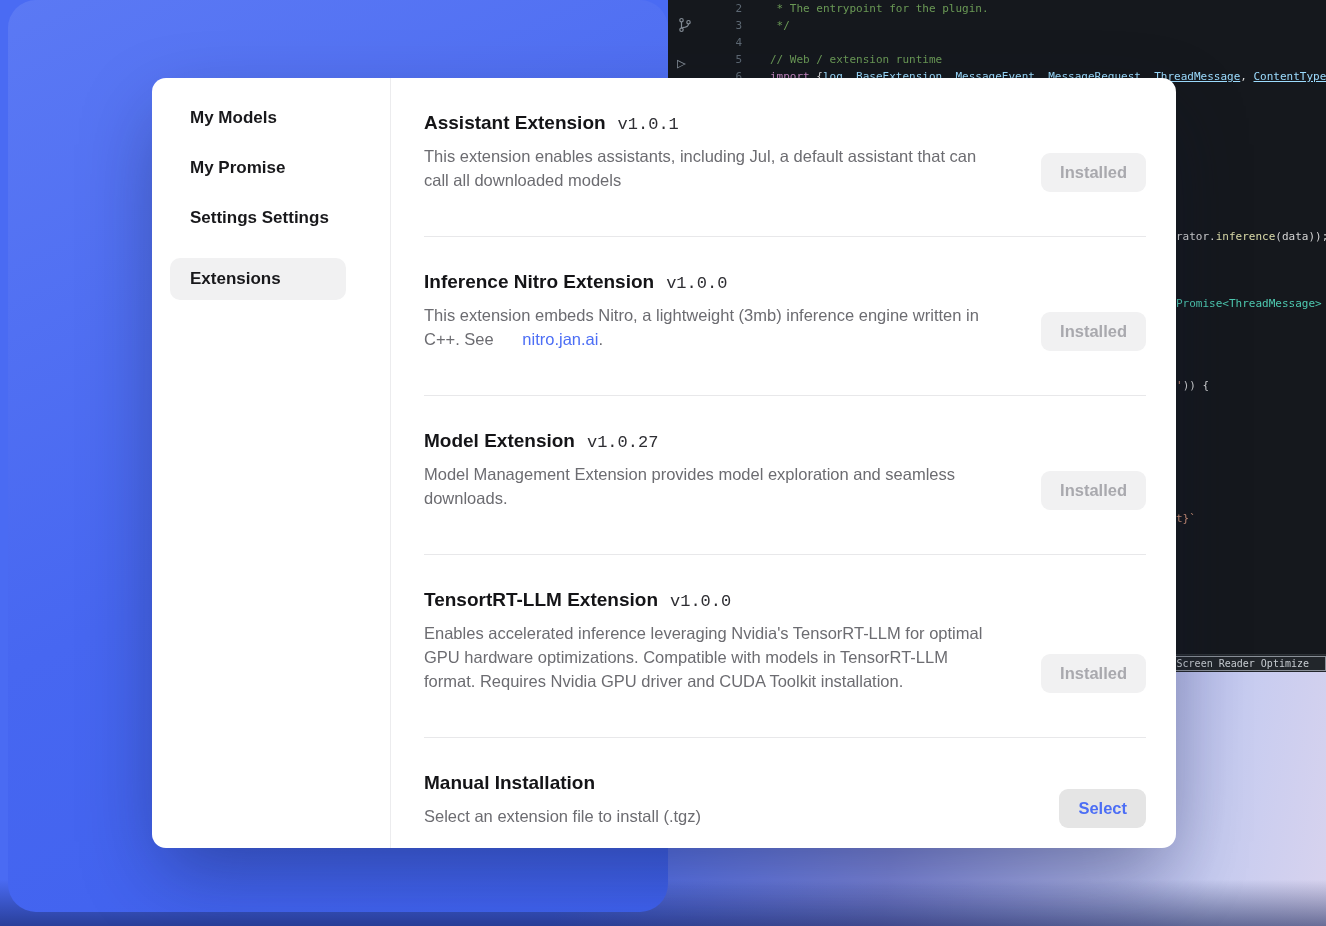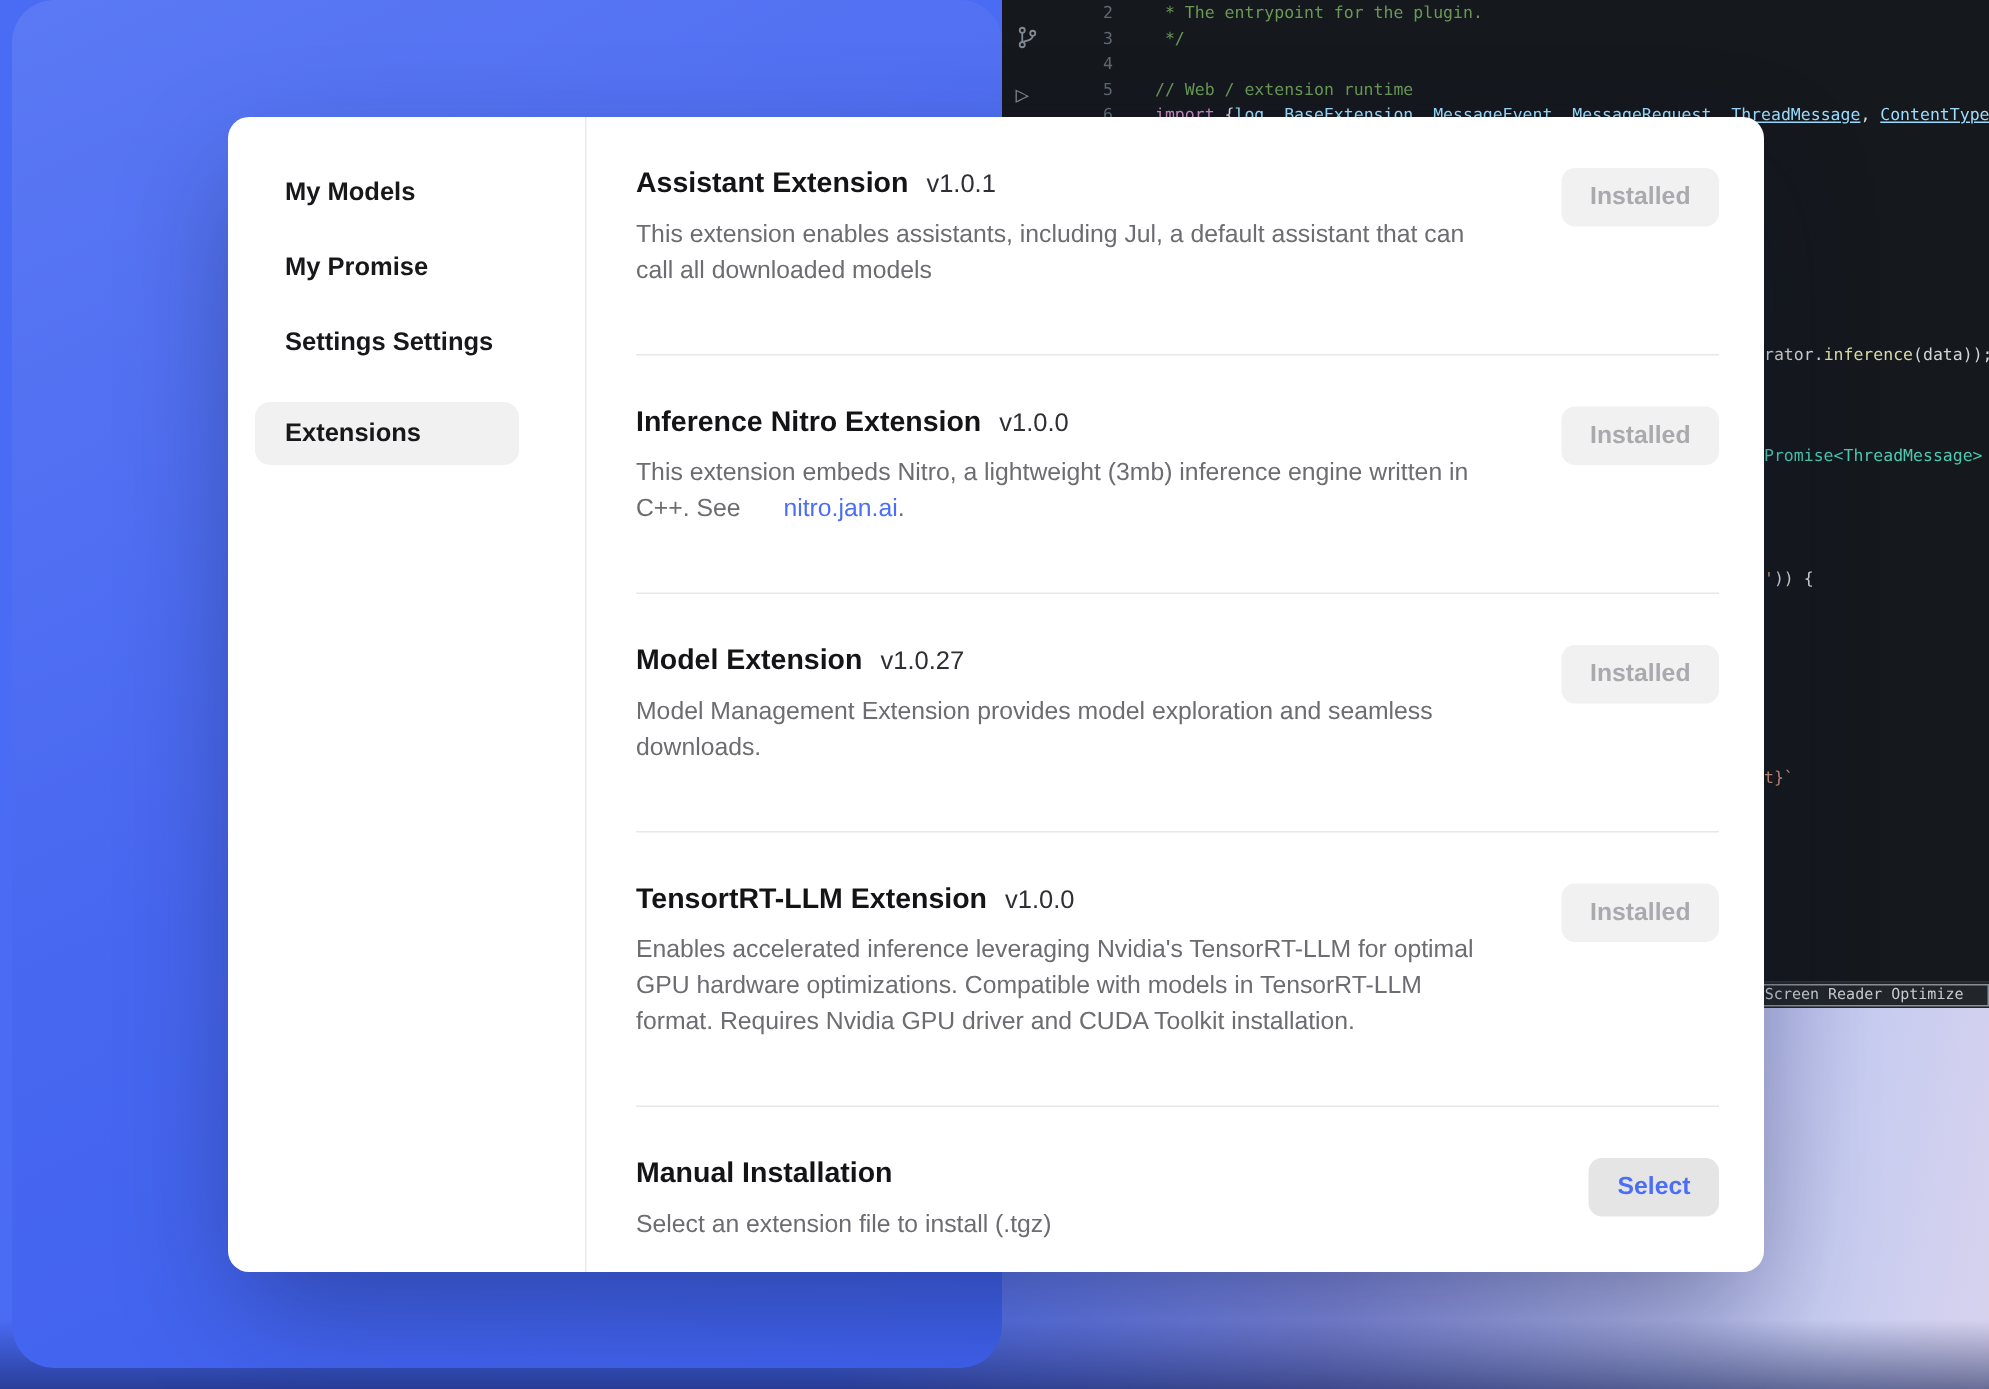--- a/index.html
+++ b/index.html
@@ -70,42 +70,42 @@
   
   .modal {
     position: absolute; left: 152px; top: 78px; width: 1024px; height: 770px;
     background: #ffffff; border-radius: 14px;
     box-shadow: 0 30px 80px -10px rgba(15, 22, 50, 0.40);
     display: flex; overflow: hidden;
   }
   .sidebar {
     width: 239px; flex: 0 0 239px;
     border-right: 1px solid #ececee;
-    padding: 40px 16px 0 38px;
+    padding: 30px 16px 0 38px;
   }
   .nav-item {
     font-size: 17px; font-weight: 700; color: #18181b;
     height: 22px; margin-bottom: 28px; cursor: pointer; white-space: nowrap;
   }
   .nav-item.active {
     background: #f1f1f2; border-radius: 10px;
     height: auto; padding: 11px 16px 11px 20px;
     margin-left: -20px; width: 176px; margin-bottom: 0;
   }
   .content { flex: 1; padding: 34px 30px 0 33px; overflow: hidden; }
   .row {
-    display: flex; justify-content: space-between; align-items: flex-start;
+    display: flex; justify-content: space-between; align-items: flex-end;
     padding: 34px 0 44px; border-bottom: 1px solid #e8e8ea;
   }
   .row.first { padding-top: 0; }
   .row.last { border-bottom: none; }
   .rt { max-width: 575px; }
   .title-line { display: flex; align-items: baseline; gap: 12px; margin-bottom: 10px; }
   .ext-name { font-size: 19px; font-weight: 700; color: #141417; white-space: nowrap; }
-  .ext-version { font-size: 17px; color: #2e2e33; }
+  .ext-version { font-size: 17px; color: #2e2e33; font-family: Liberation Mono, monospace; }
   .ext-desc { font-size: 16.5px; color: #6c6c71; line-height: 24px; }
   .ext-desc a, .inline-link { color: #4c6ef5; text-decoration: none; cursor: pointer; margin-left: 24px; }
   .btn {
     border: none; border-radius: 9px; padding: 10px 19px;
     font-family: "Liberation Sans", sans-serif;
     font-size: 16.5px; font-weight: 600; cursor: pointer; white-space: nowrap;
   }
   .btn.installed { background: #f1f1f2; color: #a9a9ae; }
   .btn.select { background: #e5e5e5; color: #4c6ef5; }
 </style>

